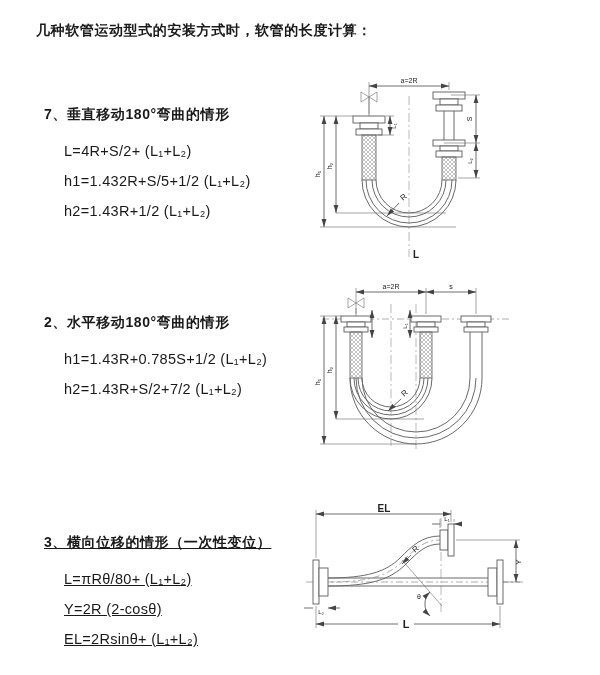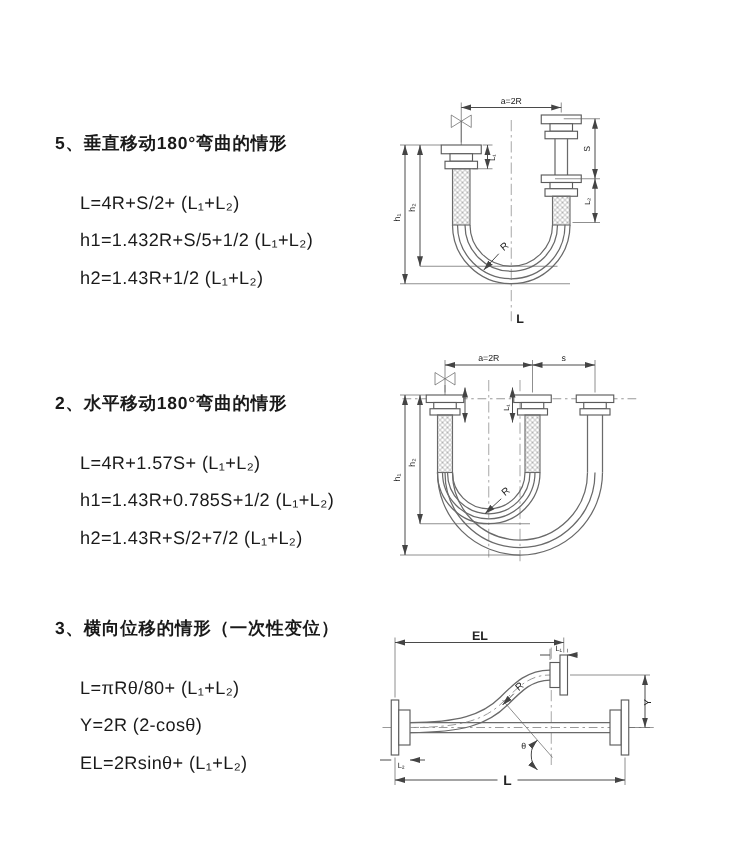--- a/index.html
+++ b/index.html
@@ -1,22 +1,22 @@
 <!DOCTYPE html>
 <html><head>
 <meta charset="utf-8">
 <style>
   html,body{margin:0;padding:0;background:#ffffff;}
   .page{position:relative;width:600px;height:675px;background:#ffffff;overflow:hidden;
         font-family:"Liberation Sans",sans-serif;color:#1a1a1a;}
   .title{position:absolute;left:36px;top:22px;font-size:14px;font-weight:700;letter-spacing:.6px;}
   .sec{position:absolute;left:44px;}
-  .sec1{top:104px;} .sec2{top:312px;} .sec3{top:492px;}
+  .sec1{top:104px;} .sec2{top:312px;} .sec3{top:532px;text-decoration:underline;}
   .sec-heading{font-size:14px;font-weight:700;letter-spacing:.6px;line-height:20px;margin:0;}
-  .formulas{margin-top:24px;}
+  .formulas{margin-top:12px;}
   .formula{font-size:14.5px;font-weight:400;letter-spacing:.3px;line-height:30px;
            margin:0;padding-left:20px;white-space:nowrap;}
   .diag{position:absolute;}
   .d1{left:306px;top:70px;} .d2{left:314px;top:278px;} .d3{left:298px;top:502px;}
   
   .dim{stroke:#4a4a4a;stroke-width:.8;fill:none;}
   .thin{stroke:#6a6a6a;stroke-width:.6;fill:none;}
   .pipe{stroke:#6a6a6a;stroke-width:1;fill:none;}
   .cl{stroke:#8a8a8a;stroke-width:.6;fill:none;stroke-dasharray:9 3 2 3;}
   .dashc{stroke:#8a8a8a;stroke-width:.7;fill:none;stroke-dasharray:7 3 2 3;}
@@ -35,23 +35,24 @@
       <path d="M0 4 L4 0 M0 0 L4 4" stroke="#9a9a9a" stroke-width="0.6"></path>
     </pattern>
     <marker id="ar" markerWidth="8" markerHeight="6" refX="8" refY="3" orient="auto-start-reverse" markerUnits="userSpaceOnUse">
       <path d="M0 0.6 L8 3 L0 5.4 Z" fill="#444444"></path>
     </marker>
   </defs>
 </svg>
 
 <div class="page">
 
+  <div class="title">几种软管运动型式的安装方式时，软管的长度计算：</div>
 
   <div class="sec sec1">
-    <p class="sec-heading">5、垂直移动180°弯曲的情形</p>
+    <p class="sec-heading">7、垂直移动180°弯曲的情形</p>
     <div class="formulas">
       <p class="formula">L=4R+S/2+ (L₁+L₂)</p>
       <p class="formula">h1=1.432R+S/5+1/2 (L₁+L₂)</p>
       <p class="formula">h2=1.43R+1/2 (L₁+L₂)</p>
     </div>
   </div>
 
   <svg class="diag d1" width="212" height="192" viewBox="0 0 212 192">
 
     <path class="cl" d="M103 26 V187"></path>
@@ -125,21 +126,20 @@
       <path class="dim" d="M93 133 L81 146" marker-end="url(#ar)"></path>
       <text class="t8" x="97" y="131" transform="rotate(-40 97 131)">R</text>
     </g>
 
     <text class="t10" x="107" y="188">L</text>
   </svg>
 
   <div class="sec sec2">
     <p class="sec-heading">2、水平移动180°弯曲的情形</p>
     <div class="formulas">
-      <p class="formula">L=4R+1.57S+ (L₁+L₂)</p>
       <p class="formula">h1=1.43R+0.785S+1/2 (L₁+L₂)</p>
       <p class="formula">h2=1.43R+S/2+7/2 (L₁+L₂)</p>
     </div>
   </div>
 
   <svg class="diag d2" width="205" height="176" viewBox="0 0 205 176">
 
     <path class="dashc" d="M8 41 H198"></path>
     <path class="cl" d="M77 26 V168 M102 26 V172"></path>
 

